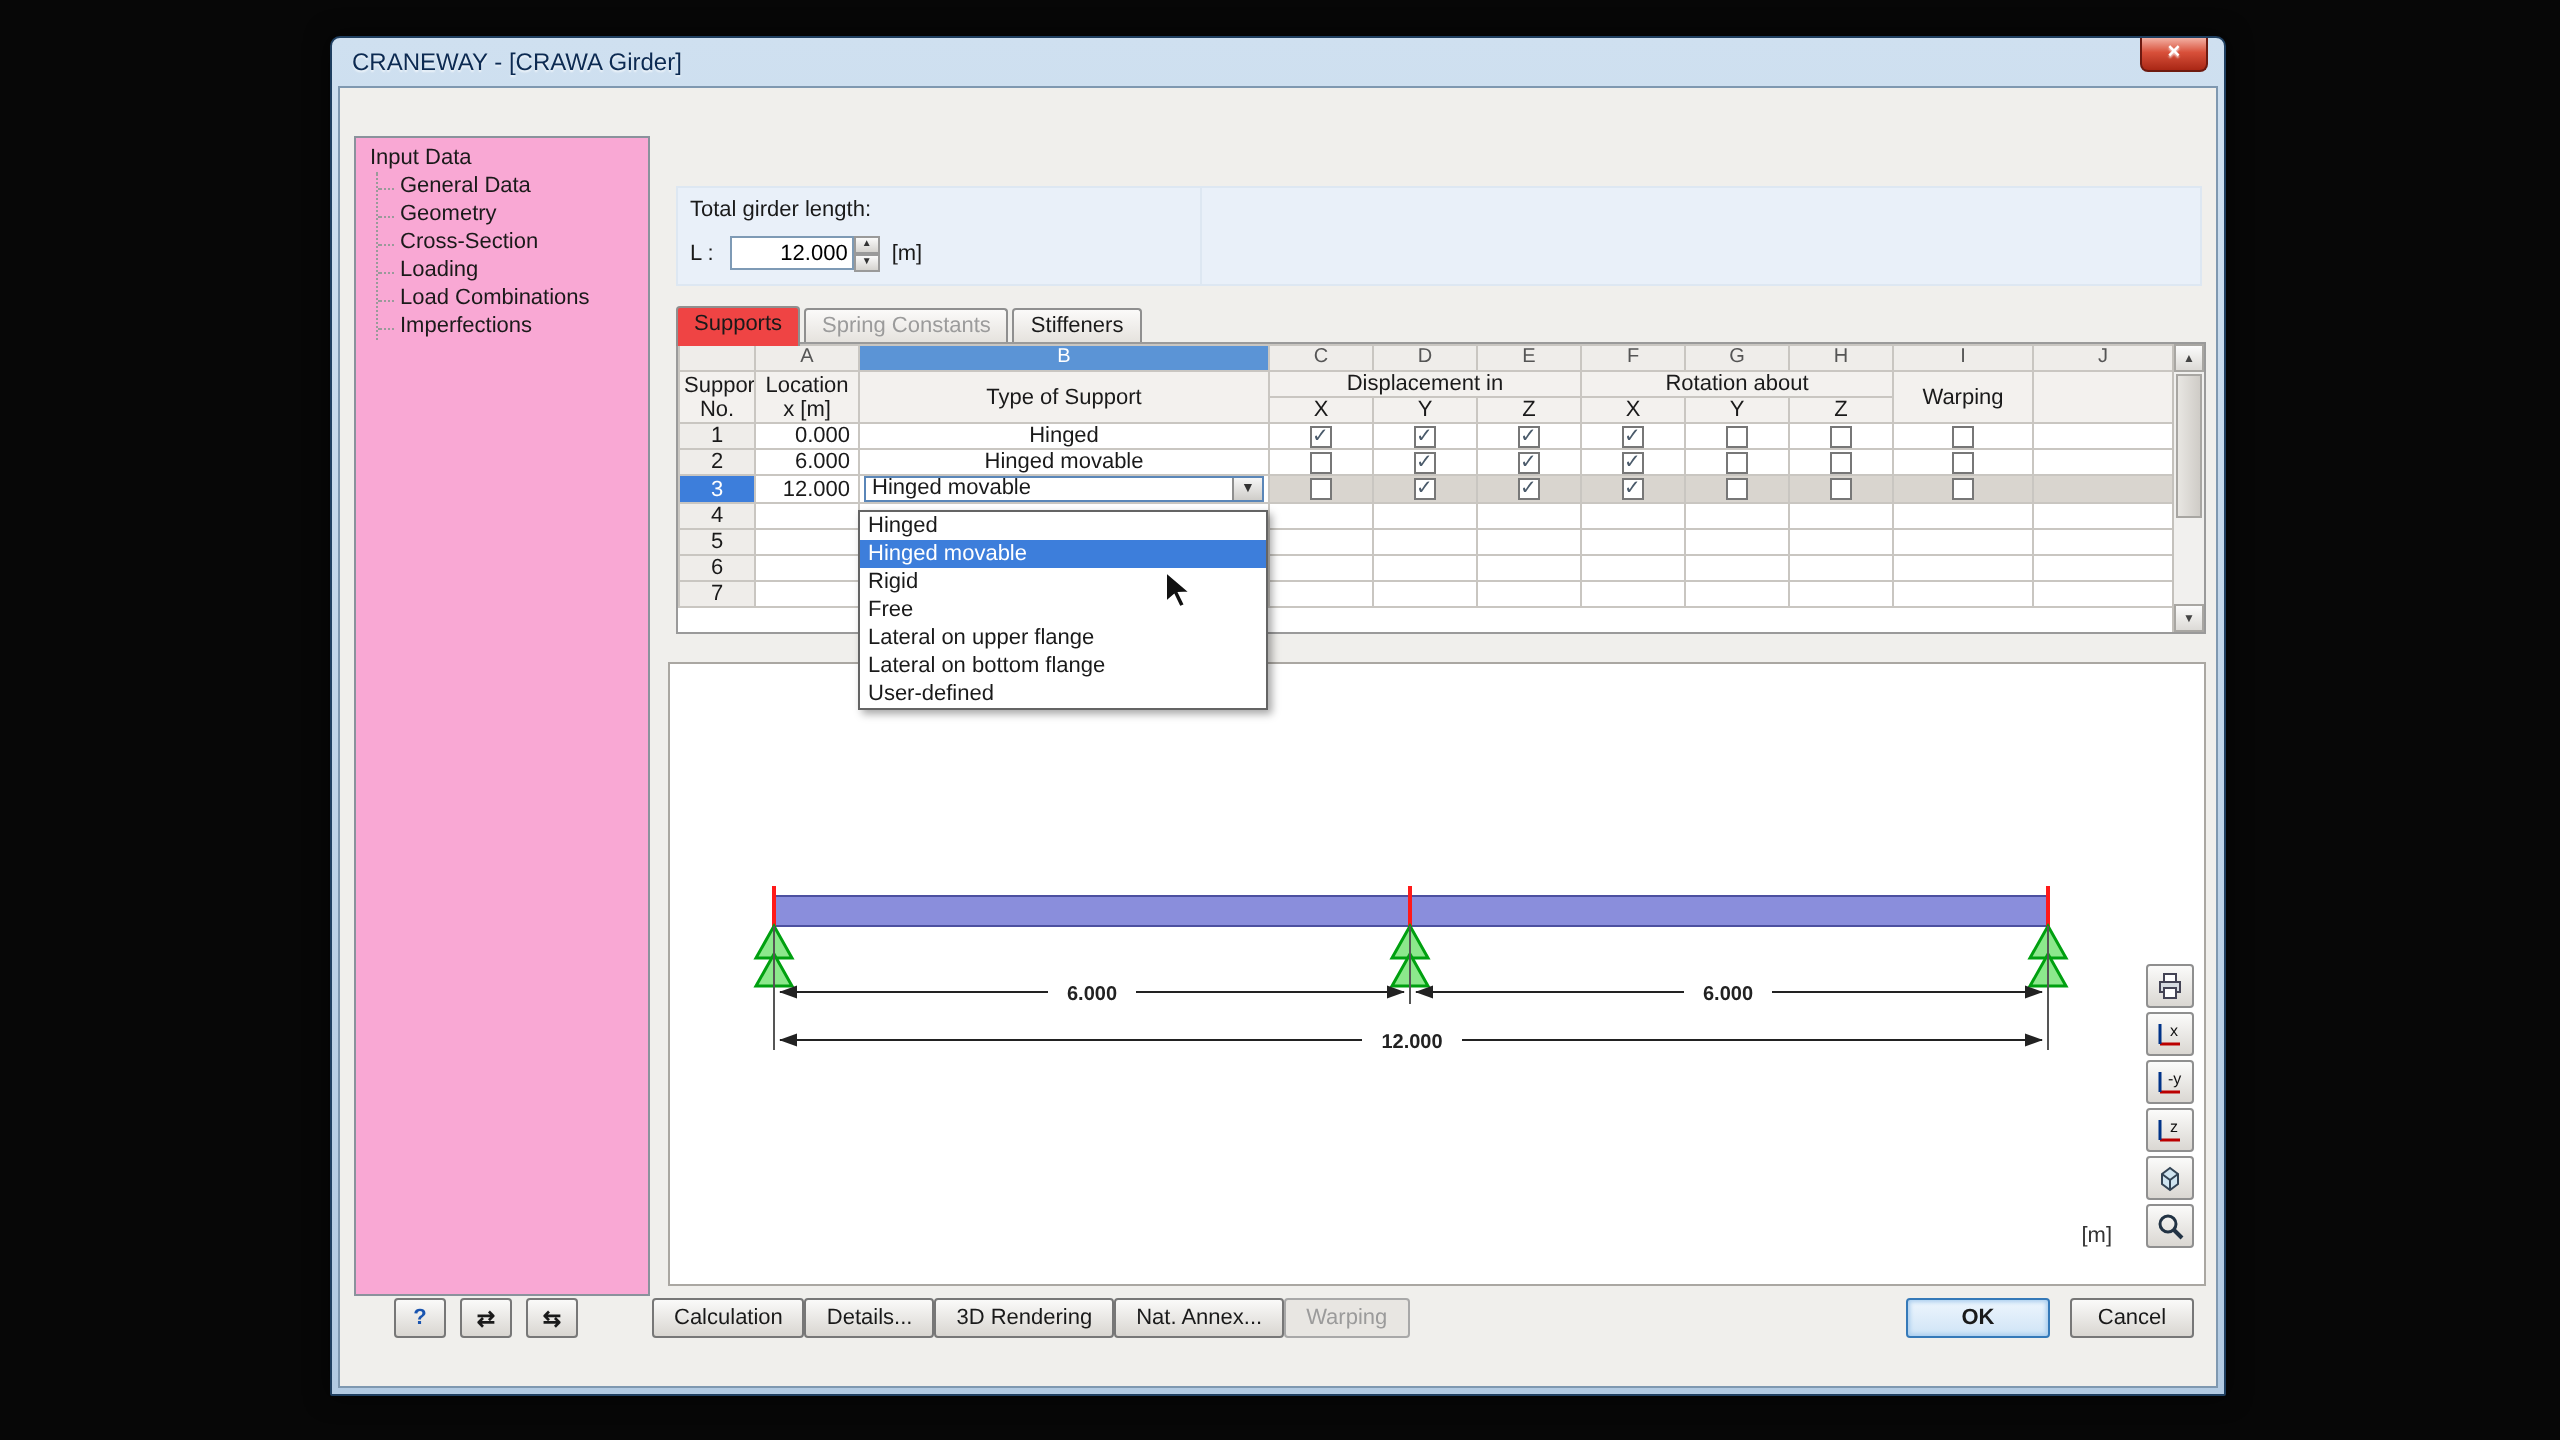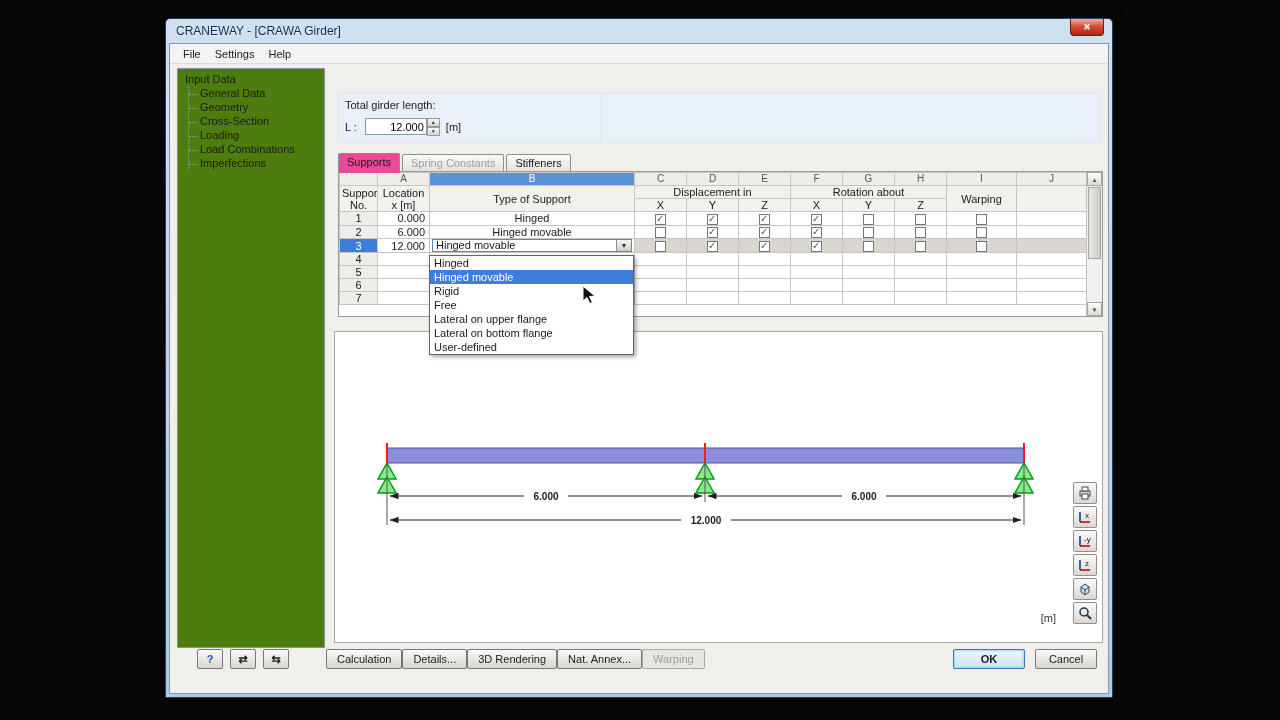--- a/index.html
+++ b/index.html
@@ -41,21 +41,21 @@
   
   .menubar {
     position:absolute; left:0; right:0; top:0; height:20px;
     background:#f4f3f1; border-bottom:1px solid #ddd9d3;
     padding-left:6px; line-height:20px;
   }
   .menu-item { display:inline-block; padding:0 7px; }
   
   .tree {
     position:absolute; left:7px; top:24px; width:148px; height:580px;
-    background:#4d7c0f; border:1px solid #8a929c; padding:3px 2px 2px 5px;
+    background:#f9a8d4; border:1px solid #8a929c; padding:3px 2px 2px 5px;
   }
   .tree-root { padding:1px 2px; }
   .tree-children { margin-left:5px; border-left:1px dotted #9a9a9a; }
   .tree-item { position:relative; padding:1px 2px 1px 11px; white-space:nowrap; }
   .tree-item::before {
     content:""; position:absolute; left:0; top:8px; width:8px;
     border-top:1px dotted #9a9a9a;
   }
   
   .main { position:absolute; left:164px; top:23px; width:771px; height:584px; }
@@ -85,21 +85,21 @@
     background:linear-gradient(#fafafa,#d5d3cf); border:1px solid #9a9a9a;
   }
   .unit { margin-left:6px; }
   
   .tab-bar { position:absolute; left:4px; top:85px; height:19px; }
   .tab {
     display:inline-block; padding:2px 8px 3px 8px; margin-right:2px;
     border:1px solid #8f8f8f; border-bottom:none; border-radius:2px 2px 0 0;
     background:linear-gradient(#fbfaf9,#e4e1dc); position:relative; top:2px;
   }
-  .tab.active { background:#ec4899; top:1px; padding-bottom:5px; z-index:2; }
+  .tab.active { background:#ef4444; top:1px; padding-bottom:5px; z-index:2; }
   .tab.disabled { color:#9b9b9b; }
   
   .table-wrap {
     position:absolute; left:4px; top:104px; width:765px; height:146px;
     background:#fff; border:1px solid #9a9a9a; overflow:hidden;
   }
   table.tbl { border-collapse:collapse; table-layout:fixed; width:747px; }
   .tbl th, .tbl td {
     border:1px solid #c9c6c1; font-weight:normal; font-size:11px;
     height:13px; padding:0 2px; overflow:hidden; white-space:nowrap;
@@ -184,21 +184,20 @@
 </head>
 <body>
 
 <div class="window">
   <div class="titlebar">
     <span>CRANEWAY - [CRAWA Girder]</span>
     <div class="close-btn">×</div>
   </div>
   <div class="win-body">
 
-    <div class="menubar"><span class="menu-item">File</span><span class="menu-item">Settings</span><span class="menu-item">Help</span></div>
 
     <div class="tree">
       <div class="tree-root">Input Data</div>
       <div class="tree-children">
           <div class="tree-item">General Data</div>
           <div class="tree-item">Geometry</div>
           <div class="tree-item">Cross-Section</div>
           <div class="tree-item">Loading</div>
           <div class="tree-item">Load Combinations</div>
           <div class="tree-item">Imperfections</div>

